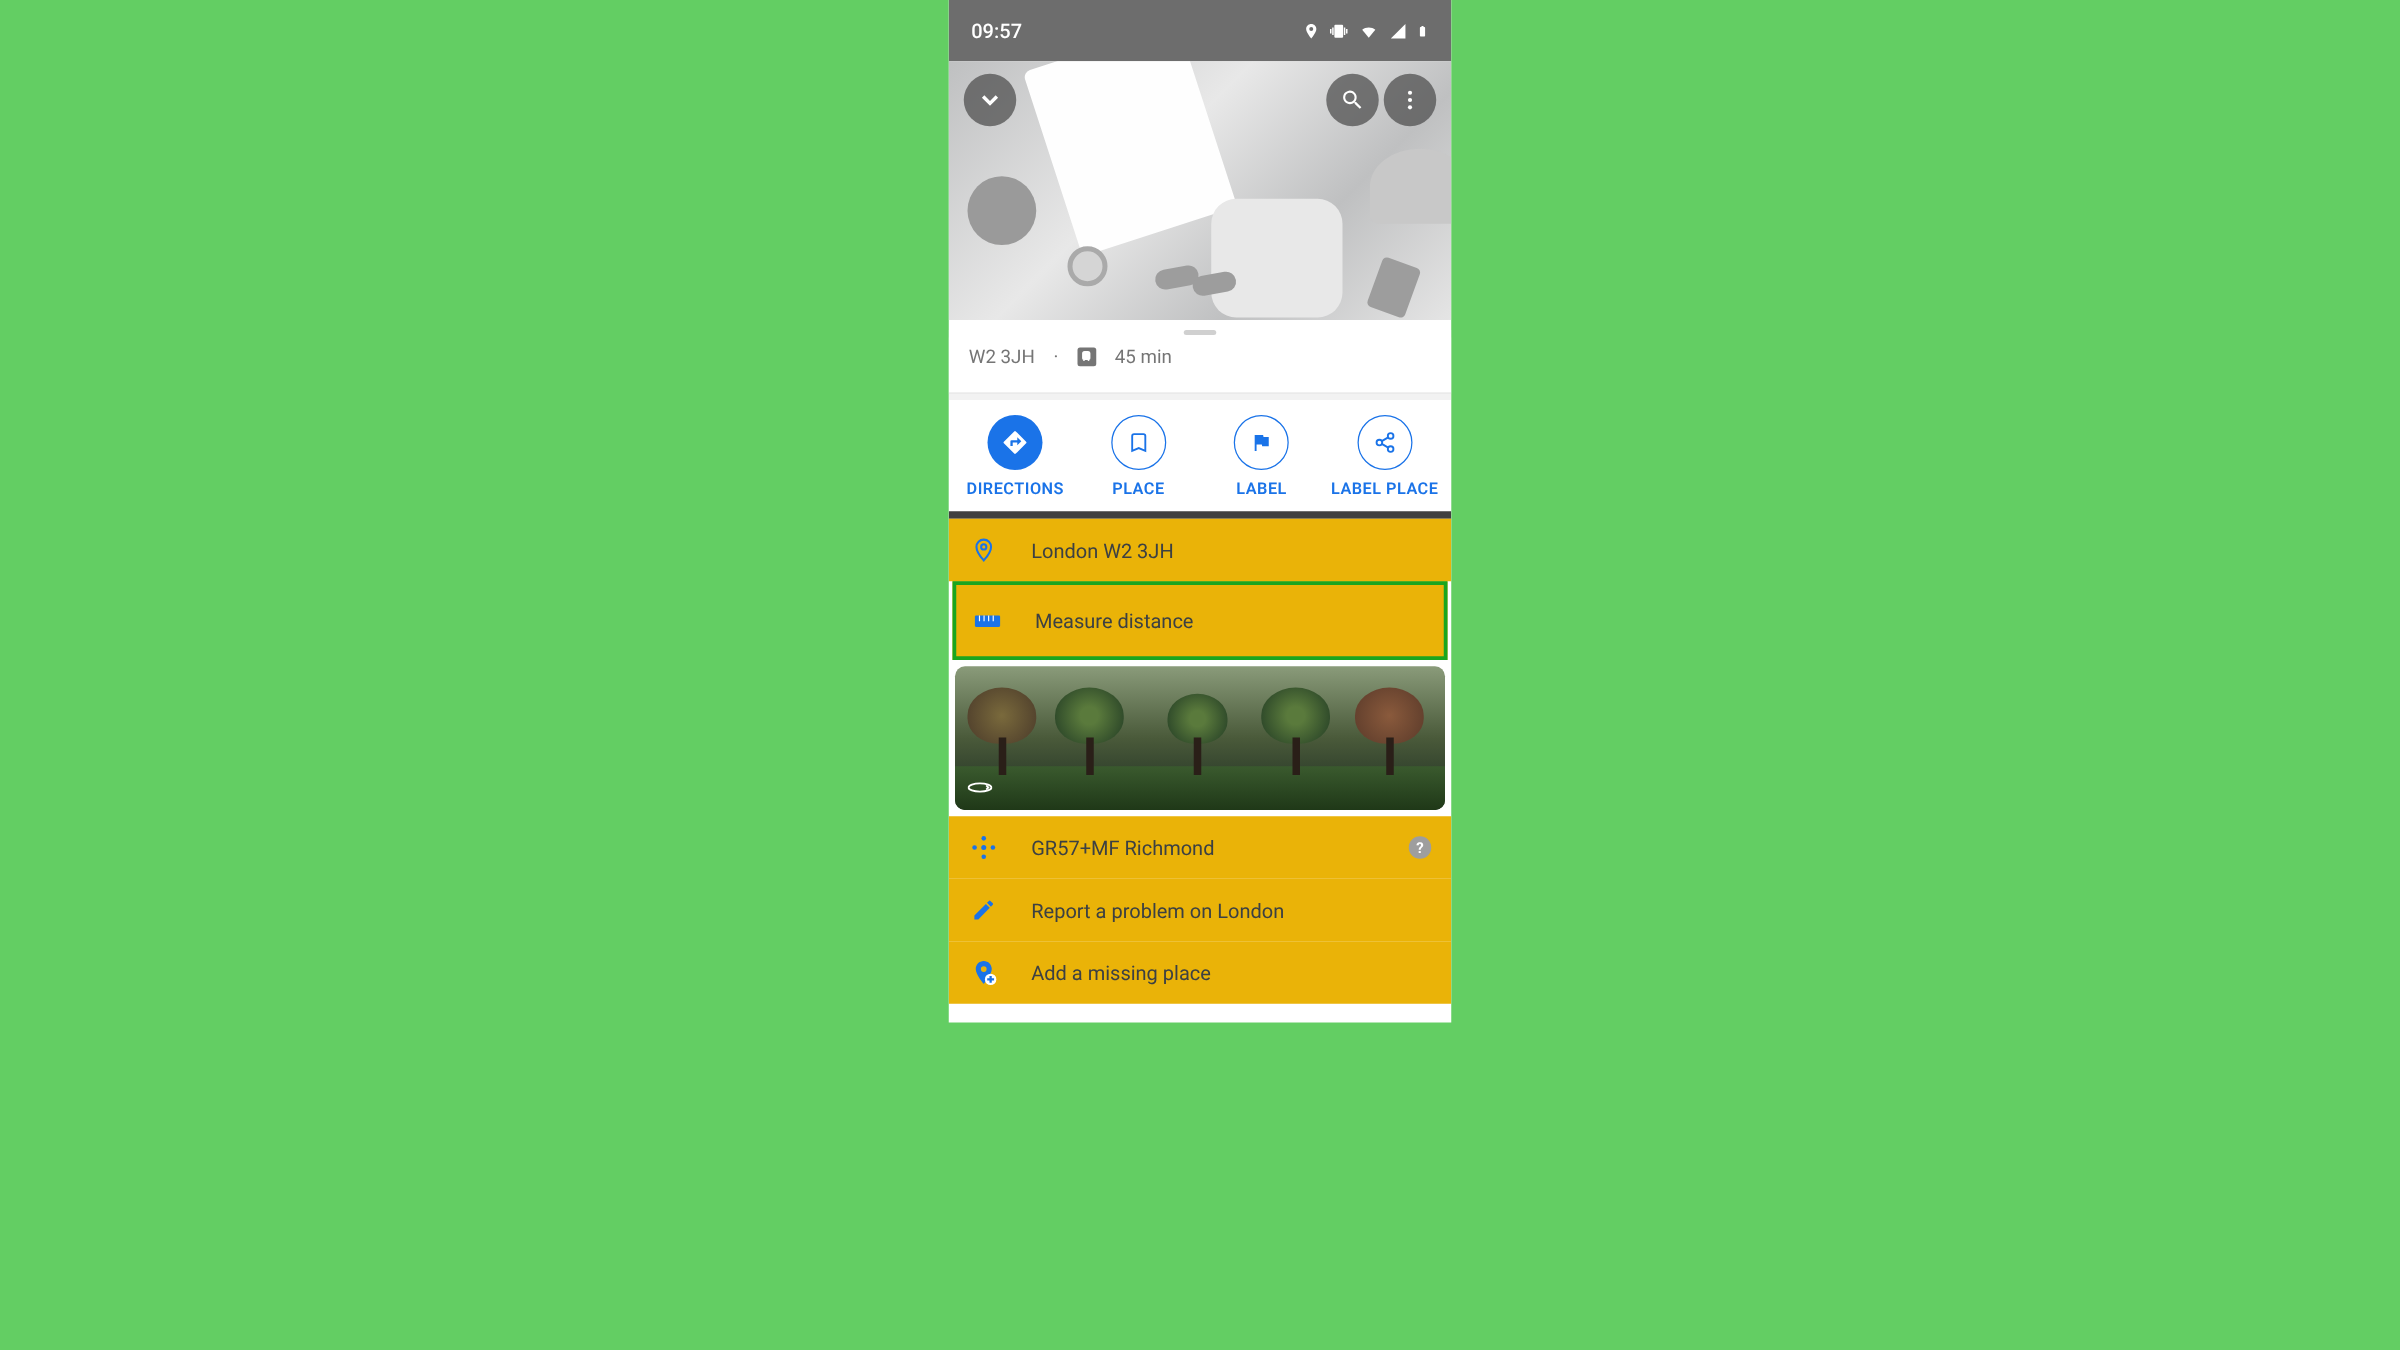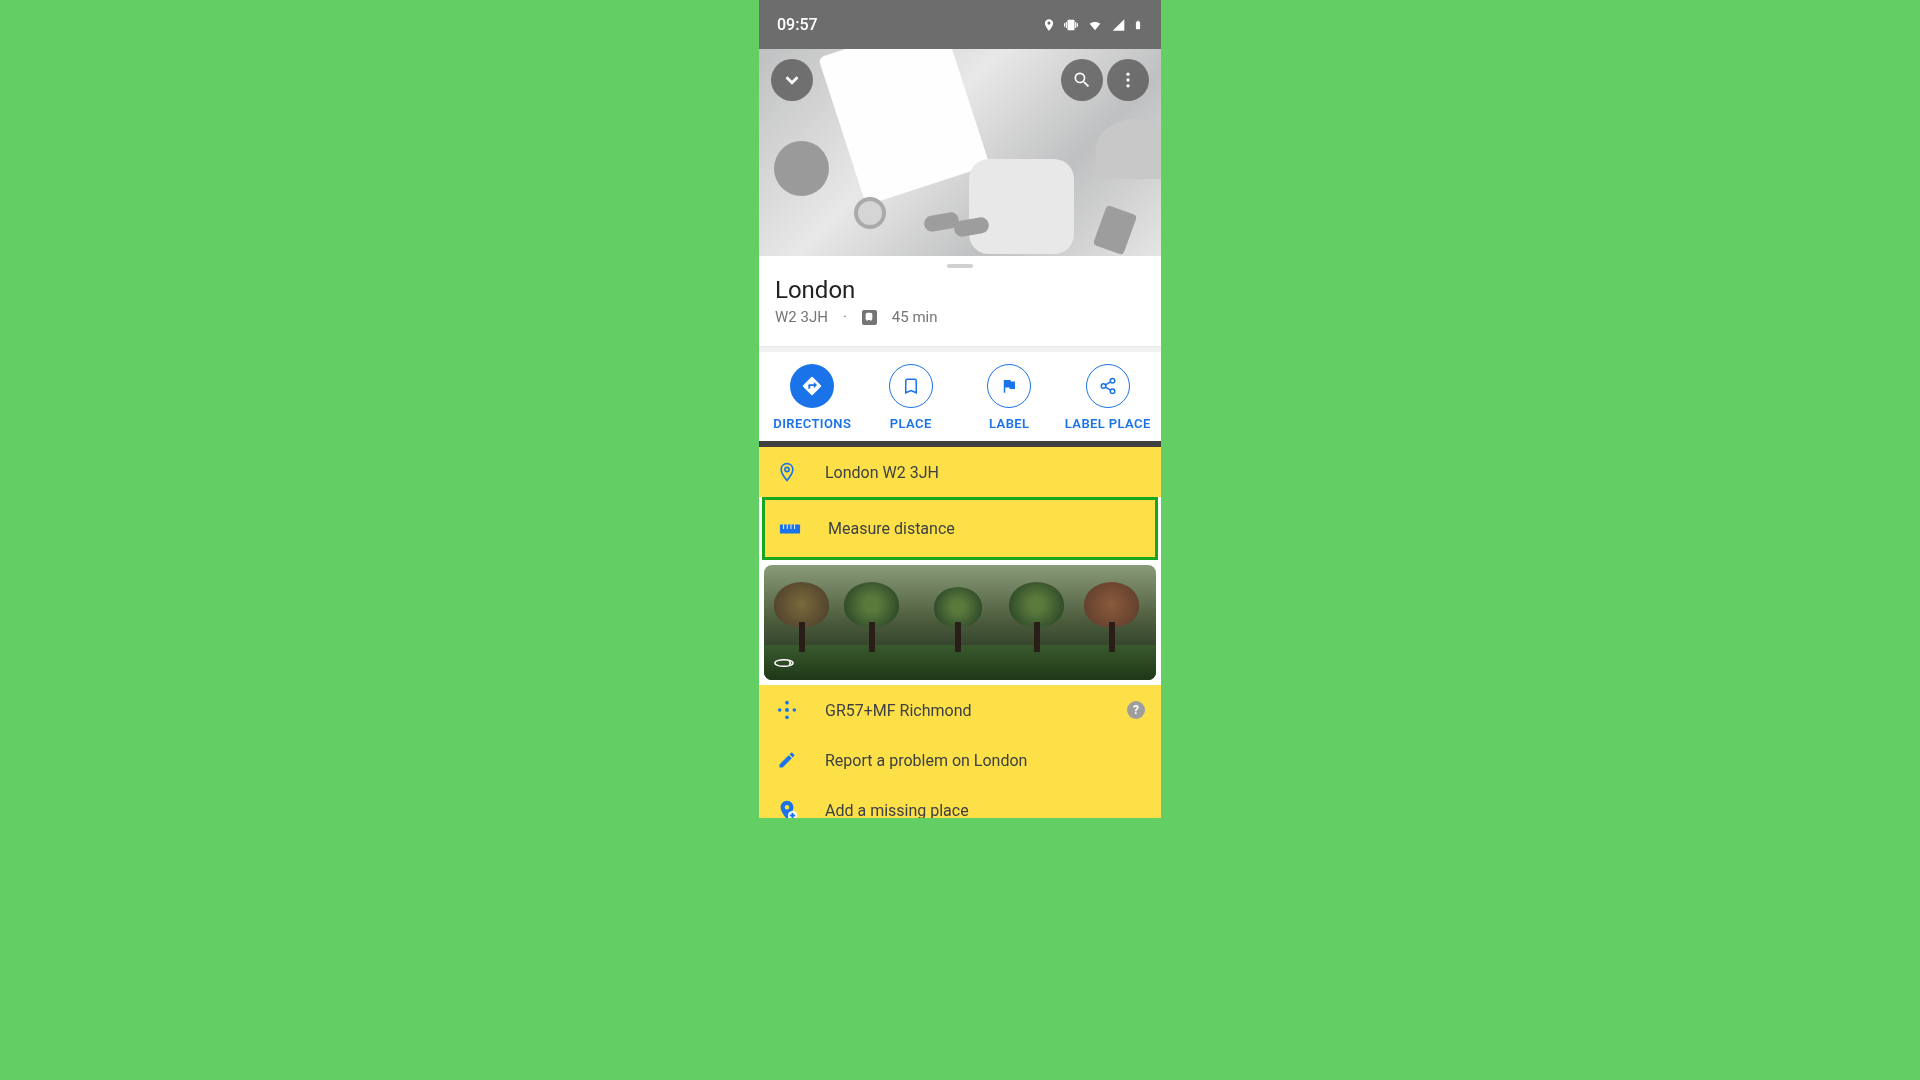--- a/index.html
+++ b/index.html
@@ -122,21 +122,21 @@
   .action-label {
     font-size: 13px;
     font-weight: 600;
     color: #1a73e8;
     letter-spacing: 0.4px;
   }
   .list-row {
     display: flex;
     align-items: center;
     padding: 14px 16px;
-    background: #fde047;
+    background: #eab308;
     gap: 26px;
     min-height: 50px;
   }
   .list-icon {
     width: 24px;
     display: flex;
     justify-content: center;
     align-items: center;
     color: #1a73e8;
     flex-shrink: 0;
@@ -270,21 +270,20 @@
           <circle cx="12" cy="5" r="2"></circle>
           <circle cx="12" cy="12" r="2"></circle>
           <circle cx="12" cy="19" r="2"></circle>
         </svg>
     </div>
   </div>
 
   <div style="background:#fff;">
     <div class="handle"></div>
     <div class="title-block">
-      <div class="place-title">London</div>
       <div class="place-sub">
         <span>W2 3JH</span>
         <span>·</span>
         <span class="transit-box">
           <svg width="10" height="10" viewBox="0 0 24 24" fill="#fff">
               <path d="M12 2c-4 0-8 .5-8 4v10a3 3 0 003 3l-1 1v1h2l2-2h4l2 2h2v-1l-1-1a3 3 0 003-3V6c0-3.5-4-4-8-4z"></path>
             </svg>
         </span>
         <span>45 min</span>
       </div>

